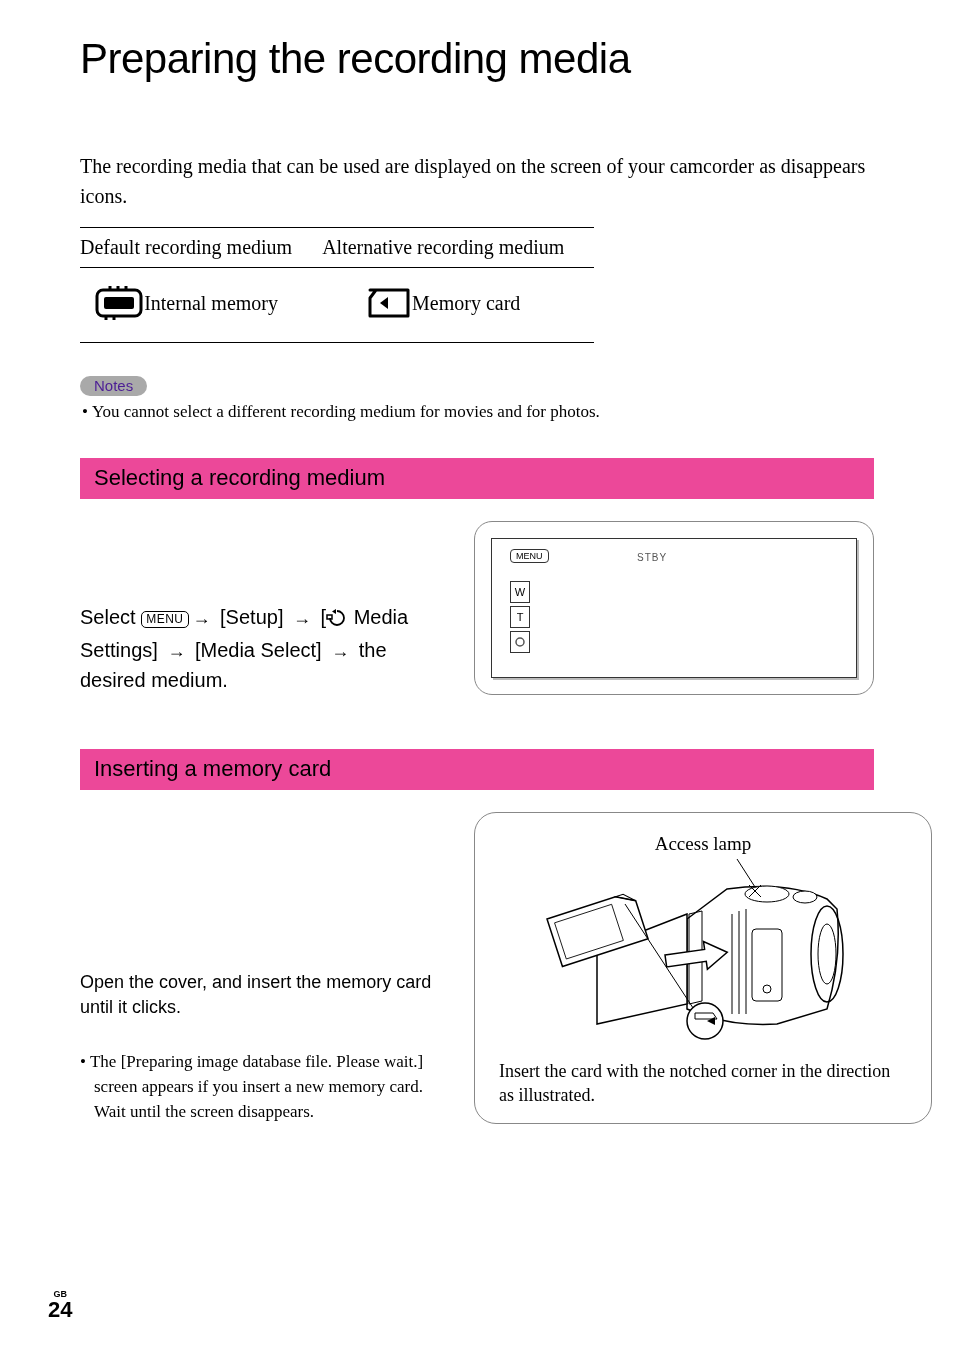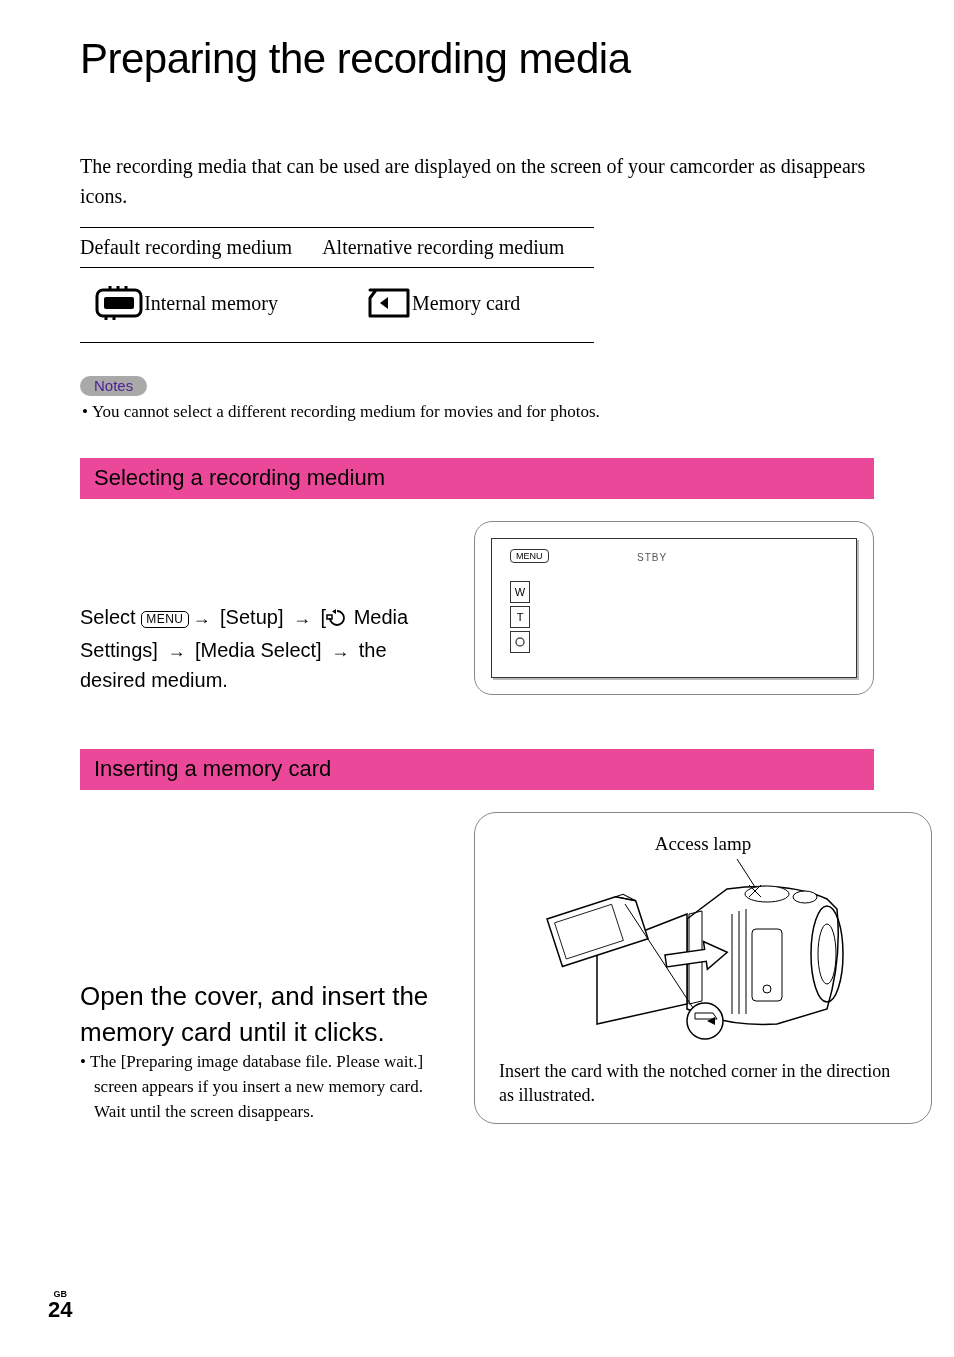--- a/index.html
+++ b/index.html
@@ -141,23 +141,23 @@
   .screen-side-btns div {
     border: 1.5px solid #333;
     width: 20px; height: 22px;
     display: flex; align-items: center; justify-content: center;
     font-family: Arial, sans-serif; font-size: 11px;
     margin-bottom: 3px;
     background: #fff;
   }
   .instruction2 {
     font-family: "Helvetica Neue", Arial, sans-serif;
-    font-size: 26px;
+    font-size: 18px;
     line-height: 1.4;
-    margin-bottom: 0;
+    margin-bottom: 30px;
   }
   .sub-note {
     font-size: 17px;
     line-height: 1.45;
     padding-left: 14px;
     text-indent: -14px;
   }
   .sub-note .dot { margin-right: 4px; }
   .camera-frame {
     border: 1px solid #888;

